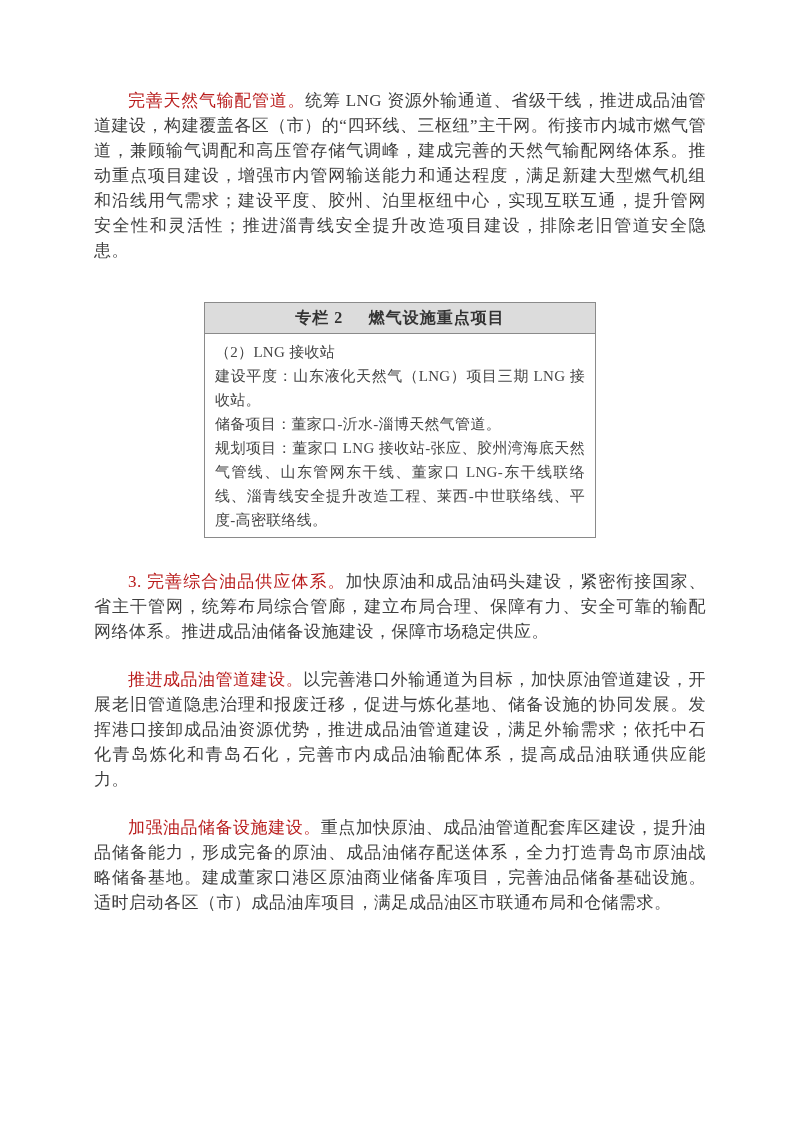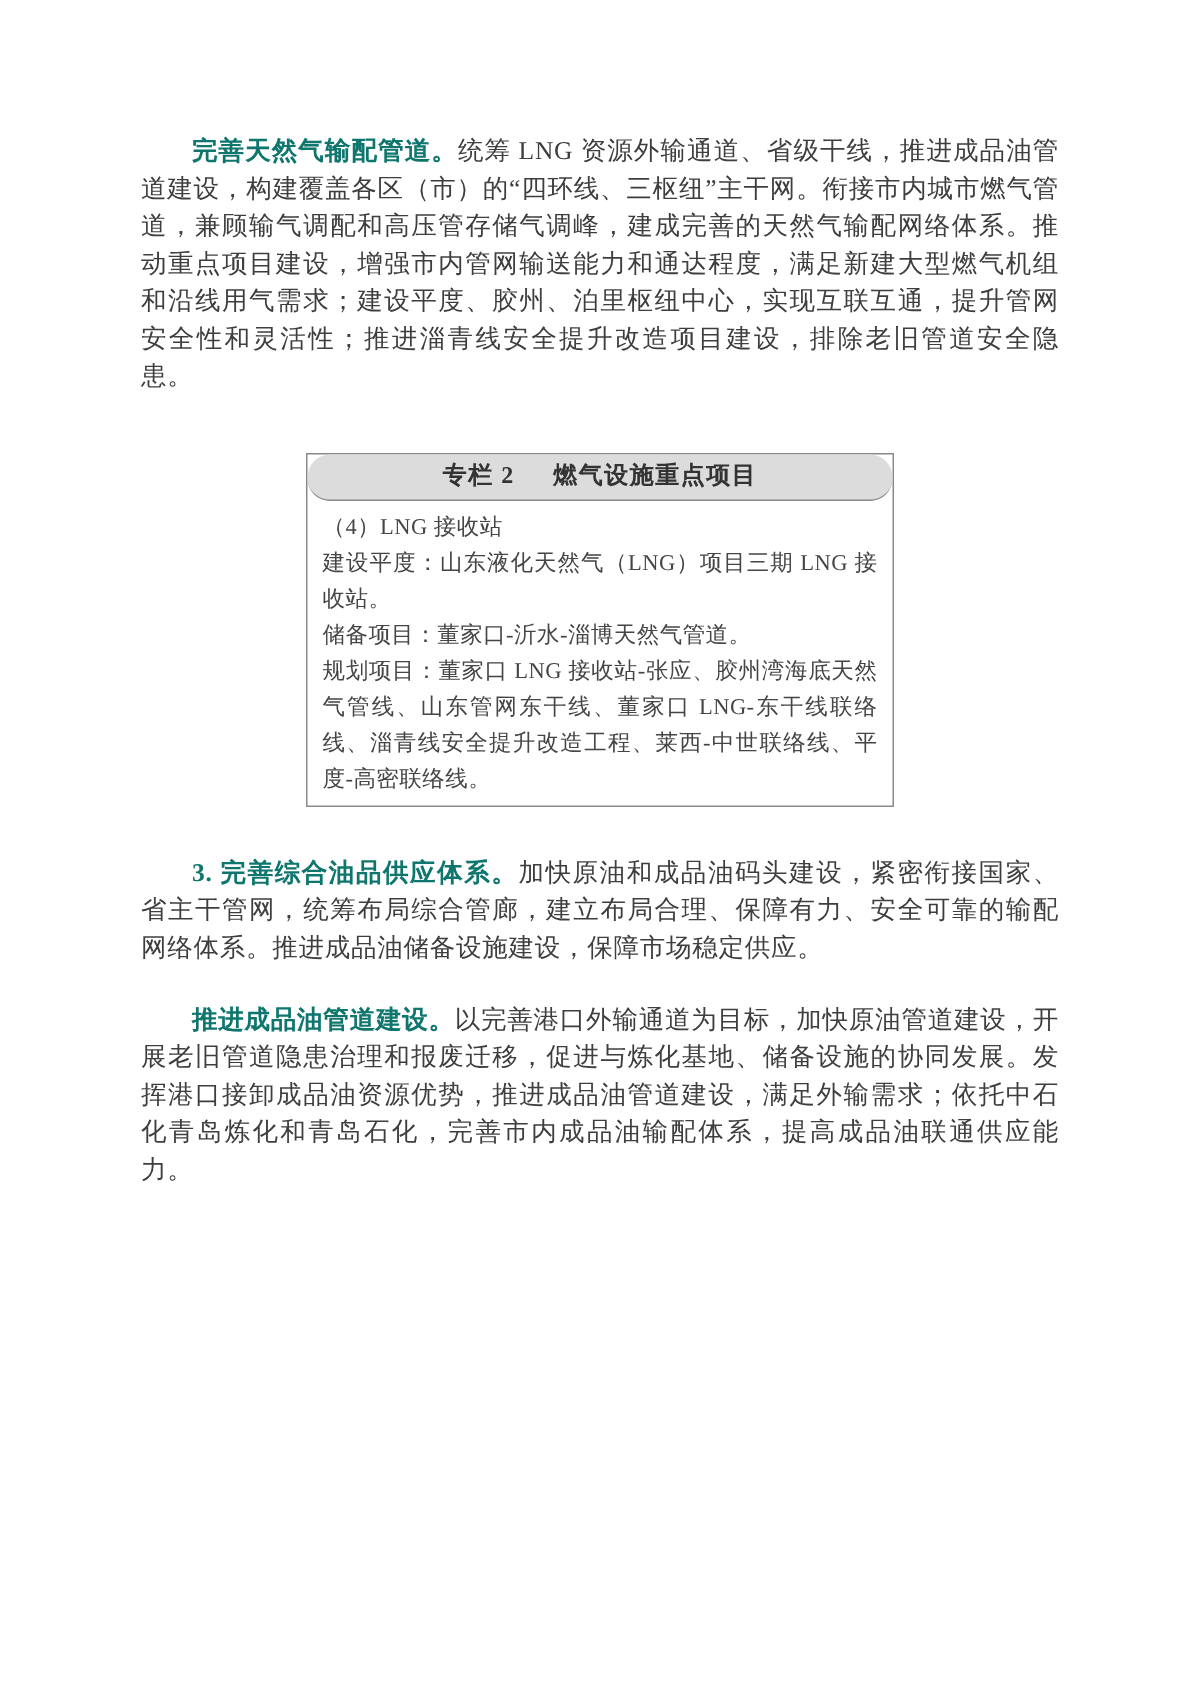--- a/index.html
+++ b/index.html
@@ -19,38 +19,37 @@
     width: 612px;
   }
   p.para {
     font-size: 17px;
     line-height: 25px;
     text-align: justify;
     text-indent: 2em;
     letter-spacing: 0.5px;
     margin: 0 0 23px 0;
   }
-  p.para .lead { font-weight: bold; color: #0f766e; }
+  p.para .lead { font-weight: normal; color: #b91c1c; }
   .box {
     width: 390px;
     margin: 39px auto 31px auto;
     border: 1px solid #8a8a8a;
     background: #ffffff;
   }
   .box-header {
     height: 30px;
     line-height: 30px;
     text-align: center;
     background: #dcdcdc;
     border-bottom: 1px solid #8a8a8a;
     font-size: 16px;
     font-weight: bold;
     color: #333333;
     letter-spacing: 1px;
-    border-radius: 15px;
   }
   .box-header .prefix { margin-right: 1.6em; }
   .box-body {
     padding: 6px 10px 5px 10px;
   }
   .box-row {
     font-size: 15px;
     line-height: 24px;
     text-align: justify;
     letter-spacing: 0.3px;
@@ -64,27 +63,28 @@
 <div class="page">
   <div class="content">
 
     <p class="para"><span class="lead">完善天然气输配管道。</span><span>统筹 LNG 资源外输通道、省级干线，推进成品油管道建设，构建覆盖各区（市）的“四环线、三枢纽”主干网。衔接市内城市燃气管道，兼顾输气调配和高压管存储气调峰，建成完善的天然气输配网络体系。推动重点项目建设，增强市内管网输送能力和通达程度，满足新建大型燃气机组和沿线用气需求；建设平度、胶州、泊里枢纽中心，实现互联互通，提升管网安全性和灵活性；推进淄青线安全提升改造项目建设，排除老旧管道安全隐患。</span></p>
 
     <div class="box">
       <div class="box-header">
         <span class="prefix">专栏 2</span><span>燃气设施重点项目</span>
       </div>
       <div class="box-body">
-        <p class="box-row">（4）LNG 接收站</p>
+        <p class="box-row">（2）LNG 接收站</p>
         <p class="box-row">建设平度：山东液化天然气（LNG）项目三期 LNG 接收站。</p>
         <p class="box-row">储备项目：董家口-沂水-淄博天然气管道。</p>
         <p class="box-row">规划项目：董家口 LNG 接收站-张应、胶州湾海底天然气管线、山东管网东干线、董家口 LNG-东干线联络线、淄青线安全提升改造工程、莱西-中世联络线、平度-高密联络线。</p>
       </div>
     </div>
 
     <p class="para"><span class="lead">3. 完善综合油品供应体系。</span><span>加快原油和成品油码头建设，紧密衔接国家、省主干管网，统筹布局综合管廊，建立布局合理、保障有力、安全可靠的输配网络体系。推进成品油储备设施建设，保障市场稳定供应。</span></p>
 
 
     <p class="para"><span class="lead">推进成品油管道建设。</span><span>以完善港口外输通道为目标，加快原油管道建设，开展老旧管道隐患治理和报废迁移，促进与炼化基地、储备设施的协同发展。发挥港口接卸成品油资源优势，推进成品油管道建设，满足外输需求；依托中石化青岛炼化和青岛石化，完善市内成品油输配体系，提高成品油联通供应能力。</span></p>
 
+    <p class="para"><span class="lead">加强油品储备设施建设。</span><span>重点加快原油、成品油管道配套库区建设，提升油品储备能力，形成完备的原油、成品油储存配送体系，全力打造青岛市原油战略储备基地。建成董家口港区原油商业储备库项目，完善油品储备基础设施。适时启动各区（市）成品油库项目，满足成品油区市联通布局和仓储需求。</span></p>
 
   </div>
 </div>
 
 </body></html>

